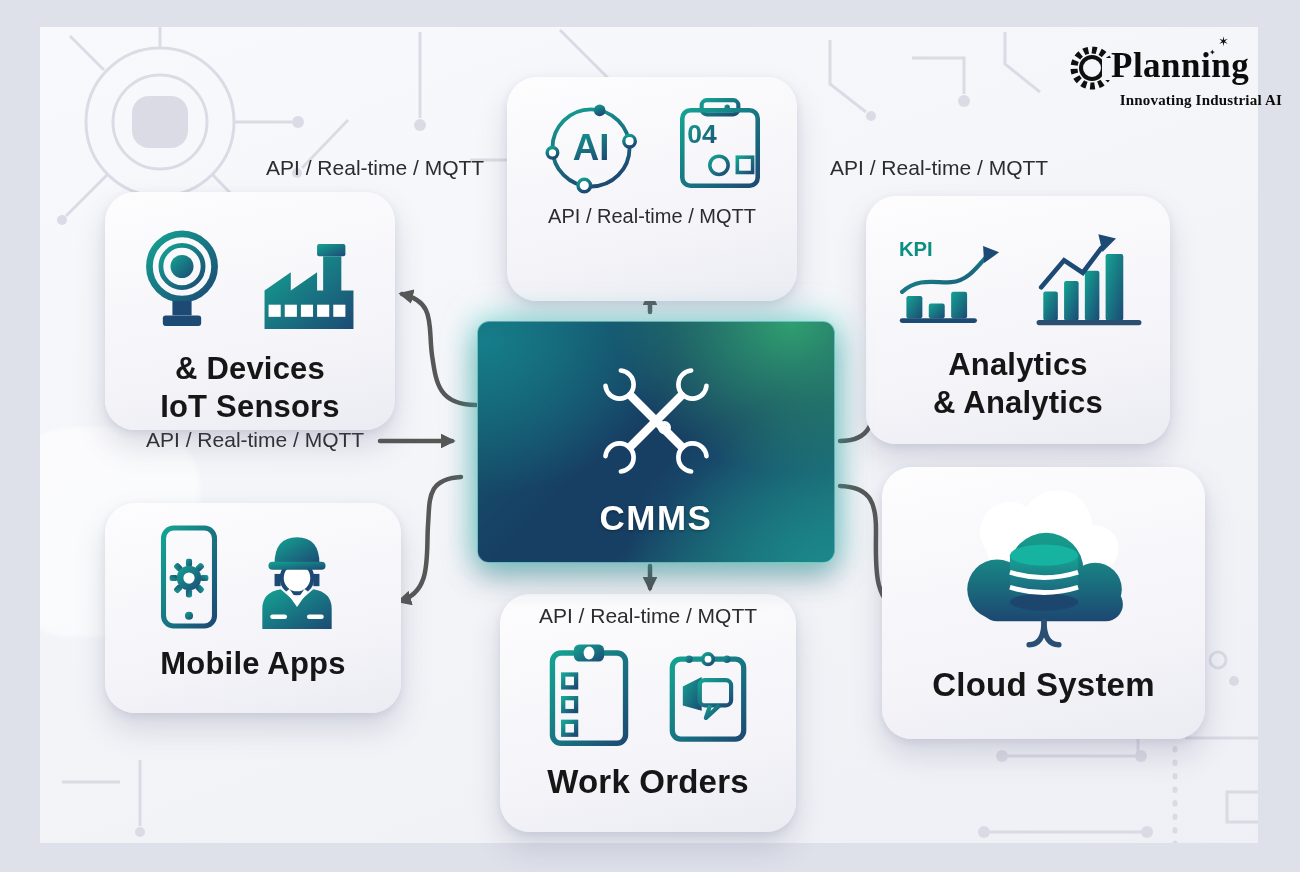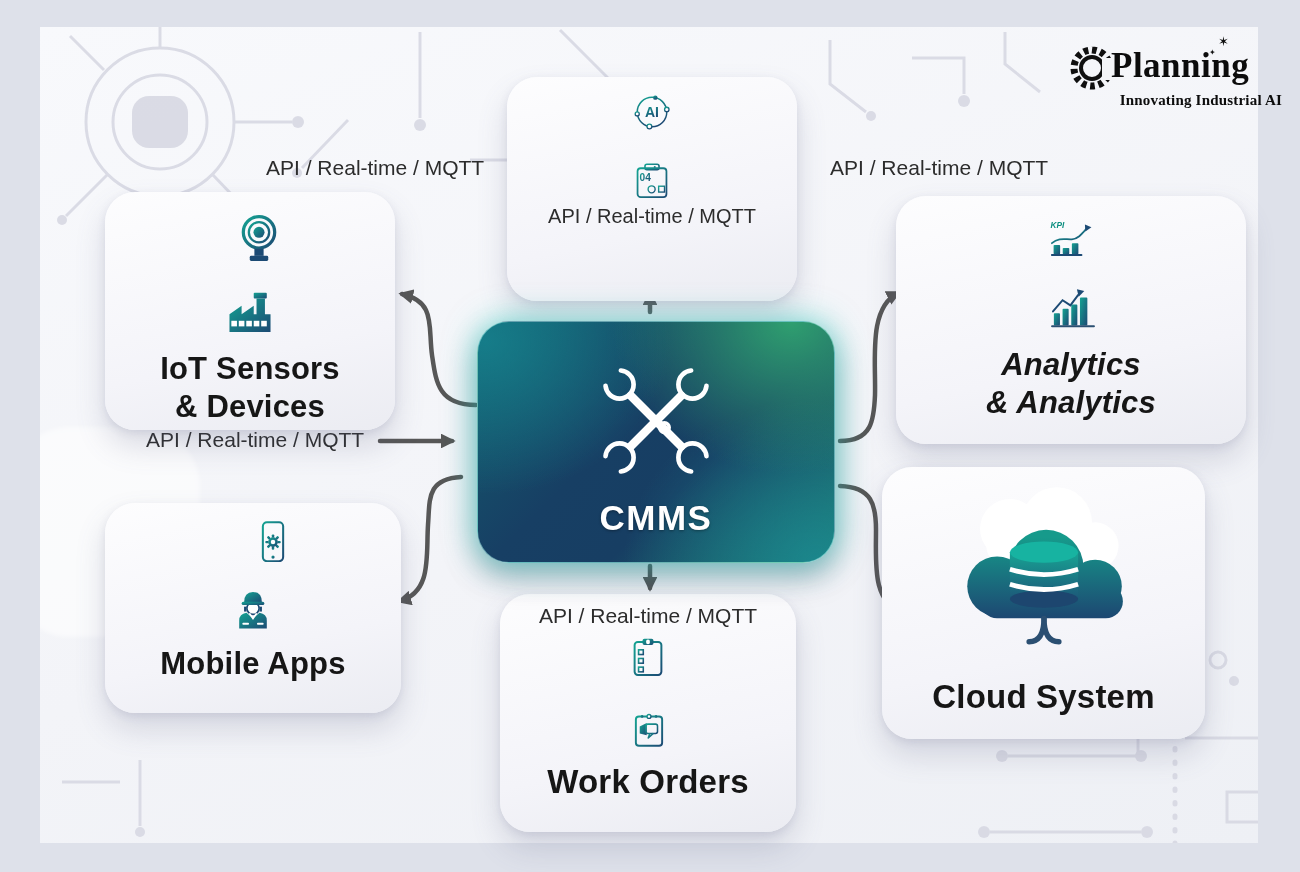--- a/index.html
+++ b/index.html
@@ -7,26 +7,26 @@
          font-family:"Liberation Sans",sans-serif;overflow:hidden;}
   .canvas{position:absolute;left:40px;top:27px;width:1218px;height:816px;
           background:linear-gradient(160deg,#f8f9fc 0%,#f3f4f8 55%,#eef0f5 100%);overflow:hidden;}
   .decor{position:absolute;left:-40px;top:-27px;}
   .blob{position:absolute;left:-30px;top:400px;width:190px;height:210px;border-radius:60px;
         background:rgba(255,255,255,.55);filter:blur(2px);}
   .node{position:absolute;display:flex;flex-direction:column;align-items:center;
         background:linear-gradient(168deg,#fdfdfe 0%,#f4f4f9 65%,#ebecf2 100%);
         border-radius:30px;
         box-shadow:0 16px 30px rgba(88,93,128,.20),0 3px 8px rgba(88,93,128,.12);}
-  .icons-row{display:flex;align-items:flex-end;justify-content:center;gap:26px;flex-direction:column;}
+  .icons-row{display:flex;align-items:flex-end;gap:26px;}
   .node-title{font-size:31px;font-weight:700;color:#161616;letter-spacing:.2px;
               text-align:center;line-height:1.24;}
   .conn-label{position:absolute;font-size:21px;font-weight:500;color:#2c2c2c;white-space:nowrap;}
   .conn-inline{font-size:20px;font-weight:500;color:#2c2c2c;white-space:nowrap;text-align:center;}
-  .cmms{position:absolute;left:477px;top:321px;width:356px;height:240px;border-radius:32px;
+  .cmms{position:absolute;left:477px;top:321px;width:356px;height:240px;border-radius:12px;
         display:flex;flex-direction:column;align-items:center;justify-content:center;
         background:
           radial-gradient(120% 150% at 88% 0%, rgba(48,164,112,.95) 0%, rgba(48,164,112,0) 42%),
           radial-gradient(130% 160% at 2% 8%, rgba(22,128,140,.9) 0%, rgba(22,128,140,0) 40%),
           radial-gradient(120% 150% at 95% 100%, rgba(26,140,150,.75) 0%, rgba(26,140,150,0) 45%),
           linear-gradient(135deg,#135e6e 0%,#173f64 42%,#173e63 62%,#1e7a6e 100%);
         border:1px solid rgba(170,245,238,.55);
         box-shadow:0 0 30px 3px rgba(59,214,199,.55),0 14px 30px rgba(18,40,70,.35);}
   .cmms-title{font-size:35px;font-weight:700;color:#fff;letter-spacing:1.5px;margin-top:2px;
               text-shadow:0 1px 3px rgba(0,0,0,.35);}
@@ -145,22 +145,22 @@
         <g fill="#ffffff">
           <rect x="10" y="66" width="12" height="12"></rect>
             <rect x="26" y="66" width="12" height="12"></rect>
           <rect x="42" y="66" width="12" height="12"></rect>
             <rect x="58" y="66" width="12" height="12"></rect>
           <rect x="74" y="66" width="12" height="12"></rect>
         </g>
       </svg>
     </div>
     <div class="node-title" style="margin-top:16px;">
+      <div>&amp; Devices</div>
       <div>IoT Sensors</div>
-      <div>&amp; Devices</div>
     </div>
   </div>
 
   <div class="node" style="left:105px;top:503px;width:296px;height:192px;padding-top:18px;">
     <div class="icons-row" style="height:108px;">
       <svg width="62" height="104" viewBox="0 0 60 102">
         <defs>
             <linearGradient id="gC" x1="0" y1="0" x2="1" y2="1">
           <stop offset="0" stop-color="#14a392"></stop>
               <stop offset="1" stop-color="#1c4a74"></stop>
@@ -235,21 +235,21 @@
         <circle cx="44" cy="70" r="9" stroke="url(#gF)" stroke-width="3.5" fill="none"></circle>
         <line x1="44" y1="59" x2="44" y2="55" stroke="url(#gF)" stroke-width="3"></line>
         <line x1="44" y1="70" x2="44" y2="64" stroke="url(#gF)" stroke-width="3"></line>
         <rect x="62" y="62" width="15" height="15" stroke="url(#gF)" stroke-width="3.5" fill="none"></rect>
         <line x1="12" y1="98" x2="70" y2="98" stroke="url(#gF)" stroke-width="5" stroke-linecap="round"></line>
       </svg>
     </div>
     <div class="conn-inline" style="margin-top:2px;">API / Real-time / MQTT</div>
   </div>
 
-  <div class="node" style="left:896px;top:196px;width:350px;height:226px;padding-top:22px;font-style:italic;">
+  <div class="node" style="left:866px;top:196px;width:304px;height:226px;padding-top:22px;">
     <div class="icons-row" style="height:110px;gap:30px;">
       <svg width="112" height="98" viewBox="0 0 104 92">
         <defs>
             <linearGradient id="gG" x1="0" y1="0" x2="1" y2="1">
           <stop offset="0" stop-color="#14a392"></stop>
               <stop offset="1" stop-color="#1c4a74"></stop>
             </linearGradient>
           </defs>
         <text x="5" y="24" font-family="Liberation Sans, sans-serif" font-size="19" font-weight="bold" fill="#0d8f80">KPI</text>
         <path d="M8,58 C24,44 40,50 54,49 C68,48 76,38 88,24" stroke="url(#gG)" stroke-width="4" fill="none" stroke-linecap="round"></path>
@@ -274,21 +274,21 @@
         <polygon points="61,3 78,7 65,20" fill="#1c4a74"></polygon>
         <line x1="4" y1="88" x2="100" y2="88" stroke="#2b4f72" stroke-width="5" stroke-linecap="round"></line>
       </svg>
     </div>
     <div class="node-title" style="margin-top:18px;">
       <div>Analytics</div>
       <div>&amp; Analytics</div>
     </div>
   </div>
 
-  <div class="node" style="left:882px;top:467px;width:323px;height:258px;padding-top:14px;gap:12px;">
+  <div class="node" style="left:882px;top:467px;width:323px;height:258px;padding-top:14px;">
     <div class="icons-row" style="height:168px;">
       <svg width="196" height="162" viewBox="0 0 180 152">
         <defs>
           <linearGradient id="gI" x1="0" y1="50" x2="0" y2="128" gradientUnits="userSpaceOnUse">
             <stop offset="0" stop-color="#169a8b"></stop>
               <stop offset="1" stop-color="#1d4571"></stop>
             </linearGradient>
           <linearGradient id="gJ" x1="0" y1="62" x2="0" y2="116" gradientUnits="userSpaceOnUse">
             <stop offset="0" stop-color="#18a795"></stop>
               <stop offset="1" stop-color="#1d4a74"></stop>

